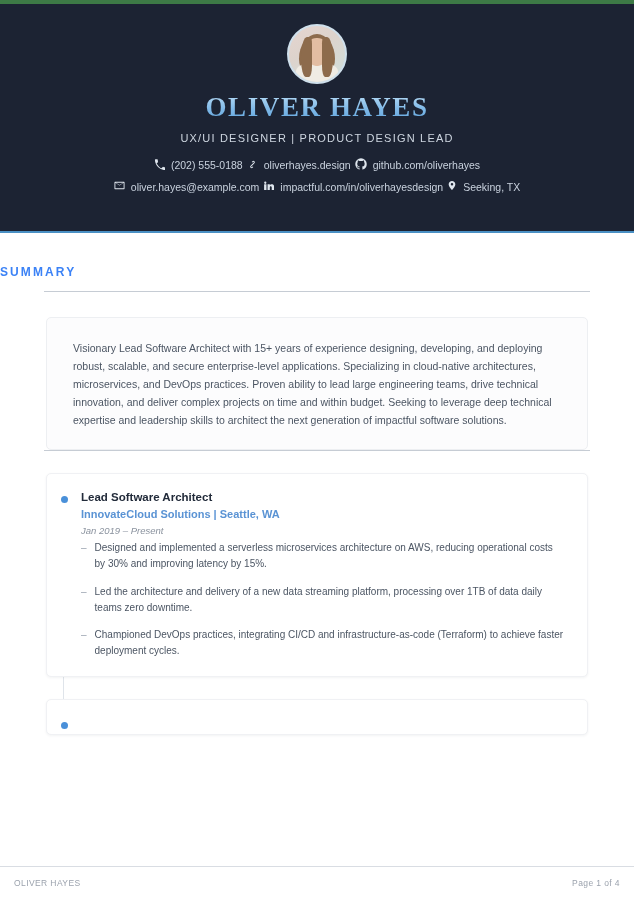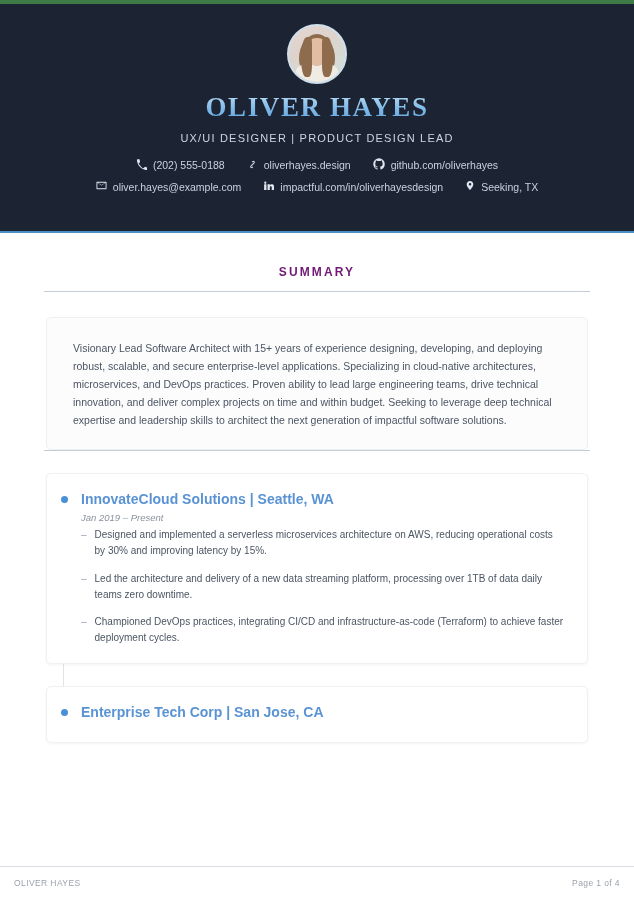--- a/index.html
+++ b/index.html
@@ -105,44 +105,44 @@
     letter-spacing: 1.2px;
     color: #ced6e0;
     margin-bottom: 14px;
   }
 
   .contact-row {
     display: flex;
     justify-content: center;
     align-items: center;
     flex-wrap: wrap;
-    gap: 22px;
+    gap: 4px;
     margin-bottom: 8px;
     font-size: 10.5px;
     color: #c9d2de;
   }
   .contact-item {
     display: flex;
     align-items: center;
     gap: 6px;
     white-space: nowrap;
   }
   .contact-item svg { flex: none; fill: #dfe6ee; }
 
   
   .content { padding: 0 0 10px 0; }
 
   .section { margin-top: 0; }
 
   .section-title {
-    text-align: center;
+    text-align: left;
     font-size: 12px;
     font-weight: bold;
     letter-spacing: 2.1px;
-    color: #701a75;
+    color: #3b82f6;
     padding-top: 32px;
     padding-bottom: 12px;
   }
   .section-rule {
     height: 1px;
     background: #c6ccd4;
     margin: 0 44px;
   }
 
   .summary-card {
@@ -194,21 +194,21 @@
     background: #4a90d9;
   }
 
   .job-title {
     font-size: 11.5px;
     font-weight: bold;
     color: #222b3a;
     margin-bottom: 5px;
   }
   .job-company {
-    font-size: 14px;
+    font-size: 11px;
     font-weight: bold;
     color: #5a93d4;
     margin-bottom: 5px;
   }
   .job-dates {
     font-size: 9.5px;
     font-style: italic;
     color: #8a929e;
     margin-bottom: 4px;
   }
@@ -331,41 +331,41 @@
   </div>
 
   <div class="section">
     <div class="section-rule"></div>
 
     <div class="timeline">
       <div class="timeline-line"></div>
 
       <div class="job-card">
         <div class="job-dot"></div>
+        <div class="job-title">Lead Software Architect</div>
         <div class="job-company">InnovateCloud Solutions | Seattle, WA</div>
         <div class="job-dates">Jan 2019 – Present</div>
         <ul class="bullets">
           <li class="bullet">
             <span class="bullet-dash">–</span>
             <span>Designed and implemented a serverless microservices architecture on AWS, reducing operational costs by 30% and improving latency by 15%.</span>
           </li>
           <li class="bullet">
             <span class="bullet-dash">–</span>
             <span>Led the architecture and delivery of a new data streaming platform, processing over 1TB of data daily teams zero downtime.</span>
           </li>
           <li class="bullet">
             <span class="bullet-dash">–</span>
             <span>Championed DevOps practices, integrating CI/CD and infrastructure-as-code (Terraform) to achieve faster deployment cycles.</span>
           </li>
         </ul>
       </div>
 
       <div class="job-card">
         <div class="job-dot"></div>
-        <div class="job-company">Enterprise Tech Corp | San Jose, CA</div>
       </div>
 
     </div>
   </div>
 
 </div>
 
 <div class="footer">
   <div class="footer-left">OLIVER HAYES</div>
   <div class="footer-right">Page 1 of 4</div>

